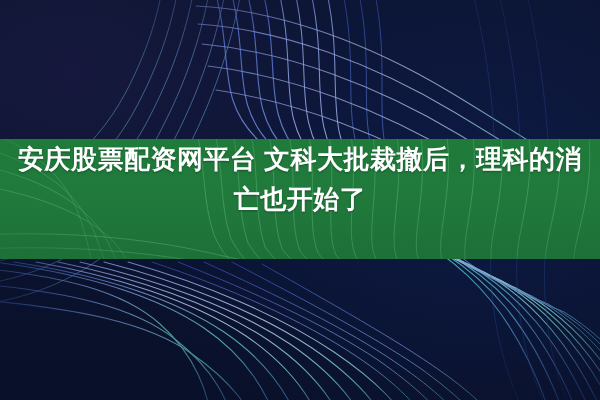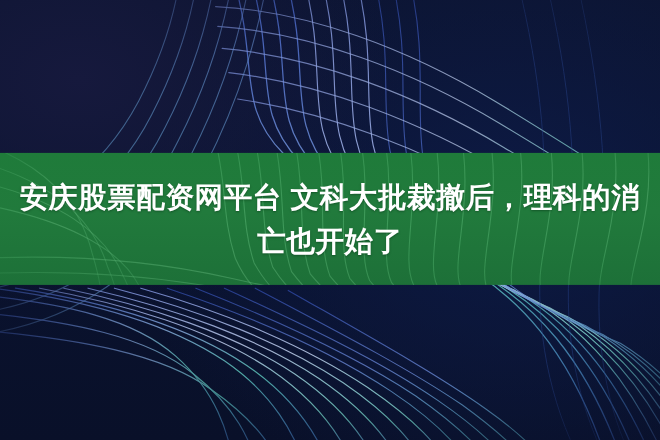--- a/index.html
+++ b/index.html
@@ -56,21 +56,20 @@
   }
 
   
   .headline {
     position: absolute;
     left: 0;
     top: 139px;
     width: 600px;
     height: 120px;
     display: flex;
-    align-items: center;
     justify-content: center;
     padding: 0 14px;
     box-sizing: border-box;
     z-index: 5;
   }
   .headline-text {
     color: #ffffff;
     font-size: 26px;
     line-height: 40px;
     font-weight: bold;

